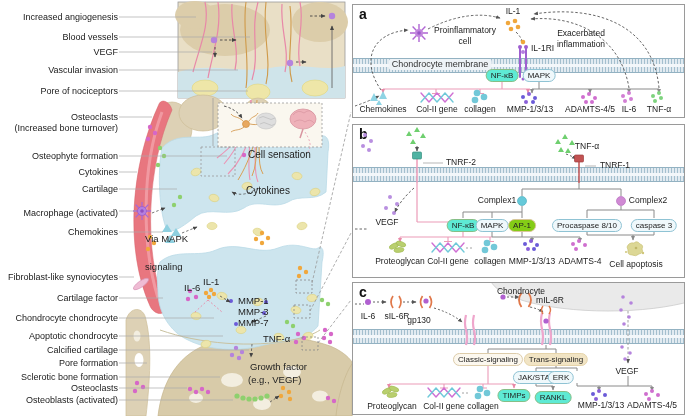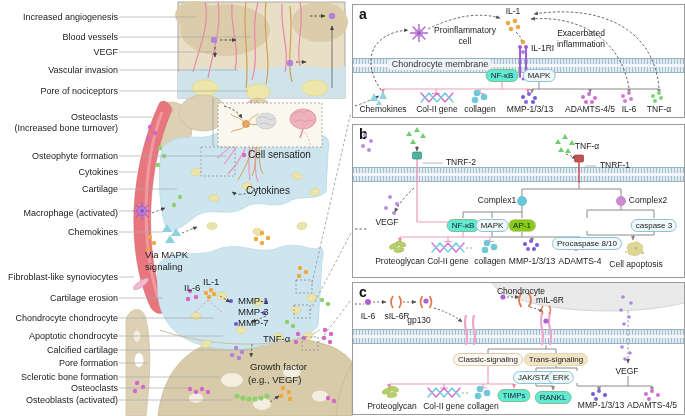--- a/index.html
+++ b/index.html
@@ -283,32 +283,32 @@
 <div class="llab" style="top:65px">Vascular invasion</div>
 <div class="llab" style="top:86px">Pore of nociceptors</div>
 <div class="llab" style="top:112px">Osteoclasts</div>
 <div class="llab" style="top:123px">(Increased bone turnover)</div>
 <div class="llab" style="top:151px">Osteophyte formation</div>
 <div class="llab" style="top:167px">Cytokines</div>
 <div class="llab" style="top:184px">Cartilage</div>
 <div class="llab" style="top:208px">Macrophage (activated)</div>
 <div class="llab" style="top:227px">Chemokines</div>
 <div class="llab" style="top:272px">Fibroblast-like synoviocytes</div>
-<div class="llab" style="top:293px">Cartilage erosion</div>
+<div class="llab" style="top:293px">Cartilage factor</div>
 <div class="llab" style="top:313px">Chondrocyte chondrocyte</div>
 <div class="llab" style="top:331px">Apoptotic chondrocyte</div>
 <div class="llab" style="top:345px">Calcified cartilage</div>
 <div class="llab" style="top:358px">Pore formation</div>
 <div class="llab" style="top:372px">Sclerotic bone formation</div>
 <div class="llab" style="top:383px">Osteoclasts</div>
 <div class="llab" style="top:395px">Osteoblasts (activated)</div>
 
 <div class="flab big" style="left:248px;top:149px">Cell sensation</div>
 <div class="flab big" style="left:246px;top:185px">Cytokines</div>
-<div class="flab" style="left:145px;top:249px">Via MAPK</div>
+<div class="flab" style="left:145px;top:233px">Via MAPK</div>
 <div class="flab" style="left:145px;top:261px">signaling</div>
 <div class="flab" style="left:184px;top:282px">IL-6</div>
 <div class="flab" style="left:203px;top:276px">IL-1</div>
 <div class="flab" style="left:238px;top:295px">MMP-1</div>
 <div class="flab" style="left:238px;top:306px">MMP-3</div>
 <div class="flab" style="left:238px;top:317px">MMP-7</div>
 <div class="flab" style="left:263px;top:333px">TNF-α</div>
 <div class="flab" style="left:250px;top:361px">Growth factor</div>
 <div class="flab" style="left:248px;top:374px">(e.g., VEGF)</div>
 
@@ -536,21 +536,21 @@
   </svg>
   <div class="lab" style="left:234px;top:17px">TNF-α</div>
   <div class="lab" style="left:108px;top:33px">TNRF-2</div>
   <div class="lab" style="left:262px;top:36px">TNRF-1</div>
   <div class="lab" style="left:144px;top:71px">Complex1</div>
   <div class="lab" style="left:295px;top:71px">Complex2</div>
   <div class="lab" style="left:34px;top:93px">VEGF</div>
   <div class="pbox gbox" style="left:110px;top:94px">NF-κB</div>
   <div class="pbox tbox" style="left:139px;top:94px">MAPK</div>
   <div class="pbox nbox" style="left:169px;top:94px">AP-1</div>
-  <div class="pbox tbox" style="left:234px;top:112px">Procaspase 8/10</div>
+  <div class="pbox tbox" style="left:234px;top:94px">Procaspase 8/10</div>
   <div class="pbox tbox" style="left:301px;top:94px">caspase 3</div>
   <div class="lab" style="left:47px;top:132px">Proteoglycan</div>
   <div class="lab" style="left:95px;top:132px">Col-II gene</div>
   <div class="lab" style="left:137px;top:132px">collagen</div>
   <div class="lab" style="left:179px;top:132px">MMP-1/3/13</div>
   <div class="lab" style="left:227px;top:132px">ADAMTS-4</div>
   <div class="lab" style="left:283px;top:135px">Cell apoptosis</div>
 </div>
 
 <div class="panel" style="top:282px;height:131px">

